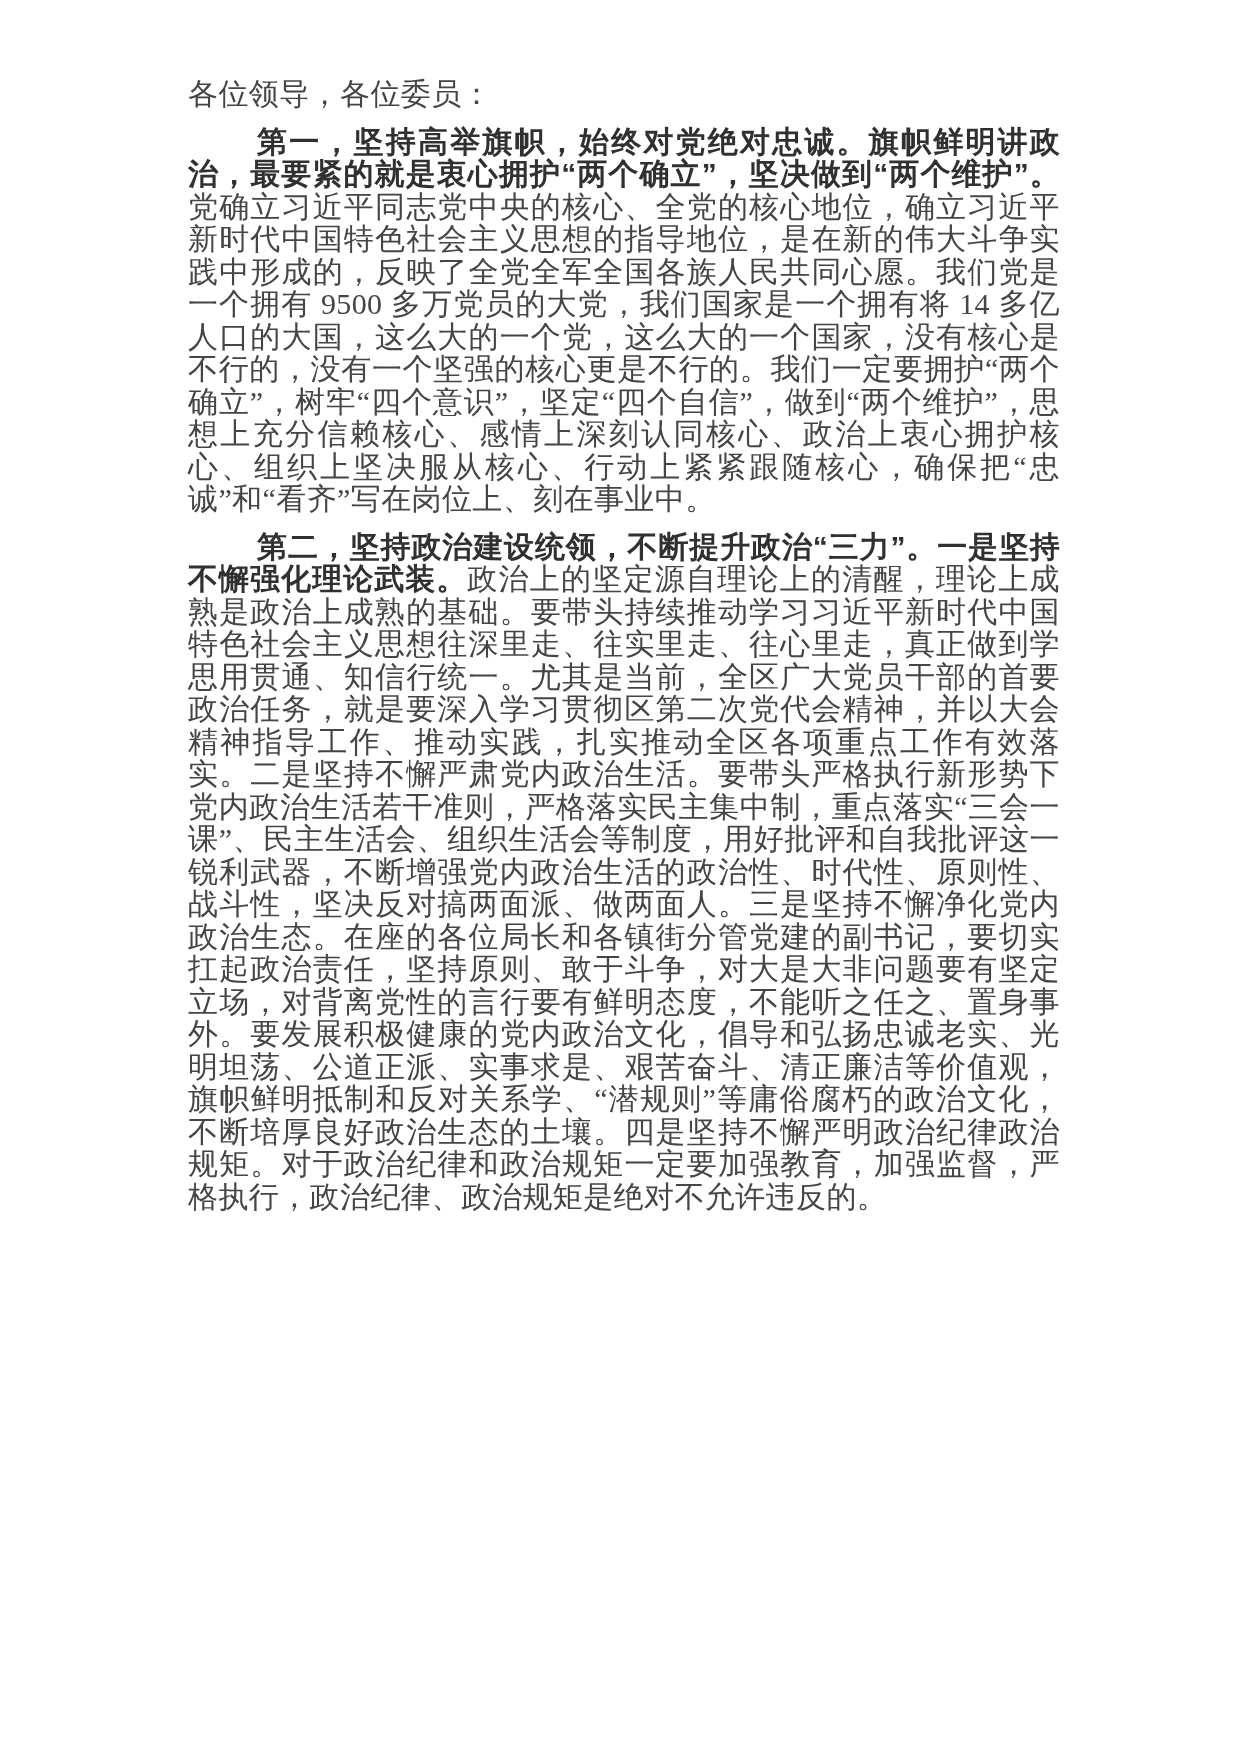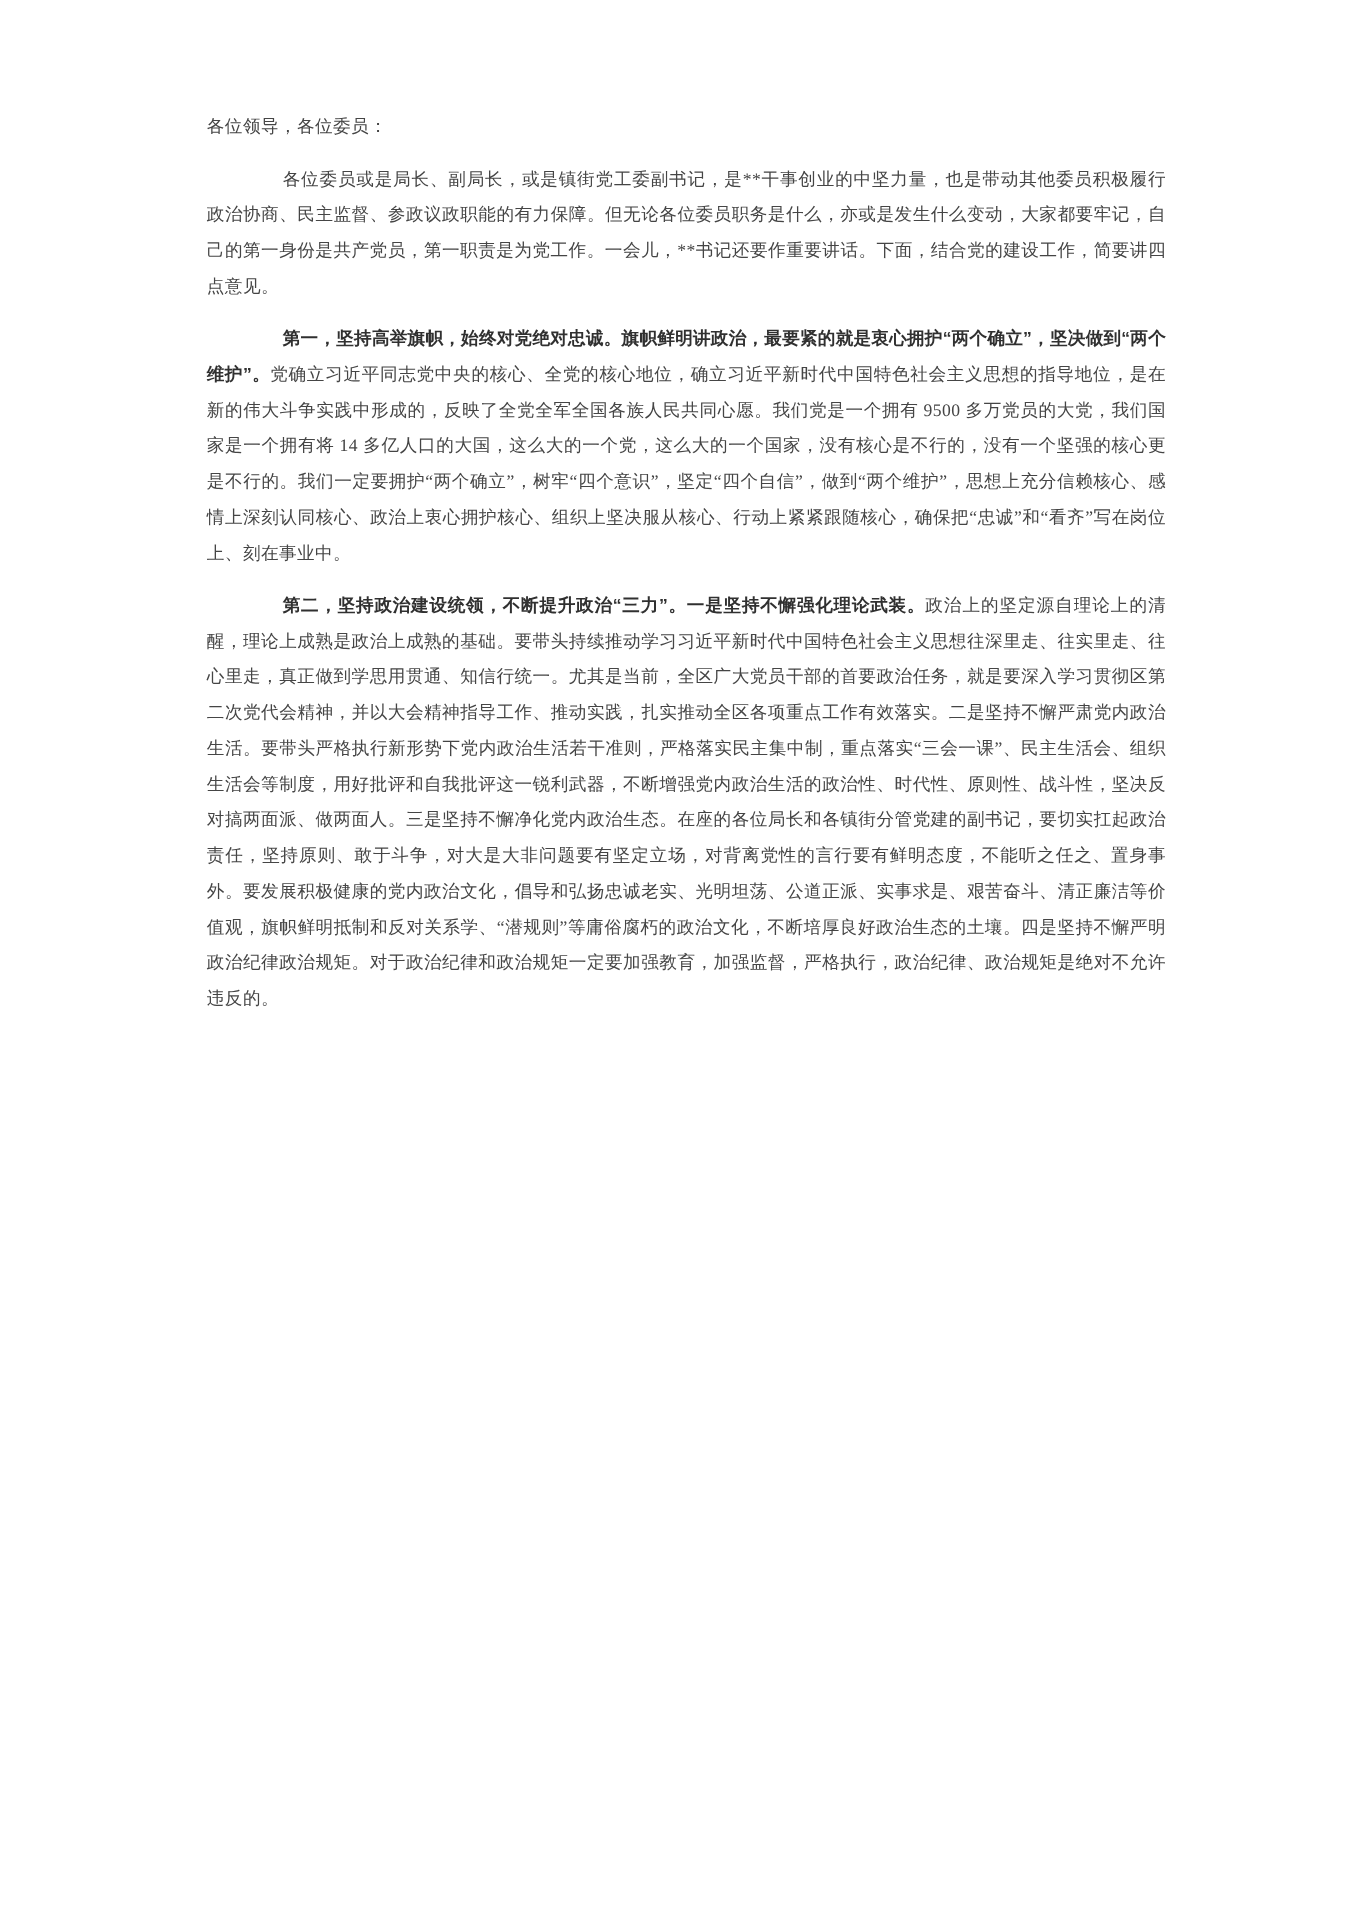--- a/index.html
+++ b/index.html
@@ -12,23 +12,23 @@
     height: 1754px;
     position: relative;
     overflow: hidden;
     font-family: "Liberation Serif", "DejaVu Serif", serif;
   }
   .doc-page {
     position: absolute;
     left: 188px;
     top: 0;
     width: 872px;
-    padding-top: 100px;
+    padding-top: 78px;
     color: #454545;
-    font-size: 16px;
+    font-size: 30px;
     line-height: 32.5px;
     letter-spacing: 0.4px;
     text-align: justify;
     text-justify: inter-ideograph;
     word-break: break-all;
   }
   .para {
     margin: 0 0 15px 0;
     text-indent: 69px;
   }
@@ -46,23 +46,20 @@
   }
 </style>
 </head>
 <body>
 
 <div class="doc-page">
 
   <p class="para salutation">各位领导，各位委员：</p>
 
 
-  <p class="para">
-    <span class="body-run">各位委员或是局长、副局长，或是镇街党工委副书记，是**干事创业的中坚力量，也是带动其他委员积极履行政治协商、民主监督、参政议政职能的有力保障。但无论各位委员职务是什么，亦或是发生什么变动，大家都要牢记，自己的第一身份是共产党员，第一职责是为党工作。一会儿，**书记还要作重要讲话。下面，结合党的建设工作，简要讲四点意见。</span>
-  </p>
 
   <p class="para">
     <span class="bold-lead">第一，坚持高举旗帜，始终对党绝对忠诚。旗帜鲜明讲政治，最要紧的就是衷心拥护“两个确立”，坚决做到“两个维护”。</span><span class="body-run">党确立习近平同志党中央的核心、全党的核心地位，确立习近平新时代中国特色社会主义思想的指导地位，是在新的伟大斗争实践中形成的，反映了全党全军全国各族人民共同心愿。我们党是一个拥有 9500 多万党员的大党，我们国家是一个拥有将 14 多亿人口的大国，这么大的一个党，这么大的一个国家，没有核心是不行的，没有一个坚强的核心更是不行的。我们一定要拥护“两个确立”，树牢“四个意识”，坚定“四个自信”，做到“两个维护”，思想上充分信赖核心、感情上深刻认同核心、政治上衷心拥护核心、组织上坚决服从核心、行动上紧紧跟随核心，确保把“忠诚”和“看齐”写在岗位上、刻在事业中。</span>
   </p>
 
   <p class="para">
     <span class="bold-lead">第二，坚持政治建设统领，不断提升政治“三力”。一是坚持不懈强化理论武装。</span><span class="body-run">政治上的坚定源自理论上的清醒，理论上成熟是政治上成熟的基础。要带头持续推动学习习近平新时代中国特色社会主义思想往深里走、往实里走、往心里走，真正做到学思用贯通、知信行统一。尤其是当前，全区广大党员干部的首要政治任务，就是要深入学习贯彻区第二次党代会精神，并以大会精神指导工作、推动实践，扎实推动全区各项重点工作有效落实。二是坚持不懈严肃党内政治生活。要带头严格执行新形势下党内政治生活若干准则，严格落实民主集中制，重点落实“三会一课”、民主生活会、组织生活会等制度，用好批评和自我批评这一锐利武器，不断增强党内政治生活的政治性、时代性、原则性、战斗性，坚决反对搞两面派、做两面人。三是坚持不懈净化党内政治生态。在座的各位局长和各镇街分管党建的副书记，要切实扛起政治责任，坚持原则、敢于斗争，对大是大非问题要有坚定立场，对背离党性的言行要有鲜明态度，不能听之任之、置身事外。要发展积极健康的党内政治文化，倡导和弘扬忠诚老实、光明坦荡、公道正派、实事求是、艰苦奋斗、清正廉洁等价值观，旗帜鲜明抵制和反对关系学、“潜规则”等庸俗腐朽的政治文化，不断培厚良好政治生态的土壤。四是坚持不懈严明政治纪律政治规矩。对于政治纪律和政治规矩一定要加强教育，加强监督，严格执行，政治纪律、政治规矩是绝对不允许违反的。</span>
   </p>
 
 </div>

